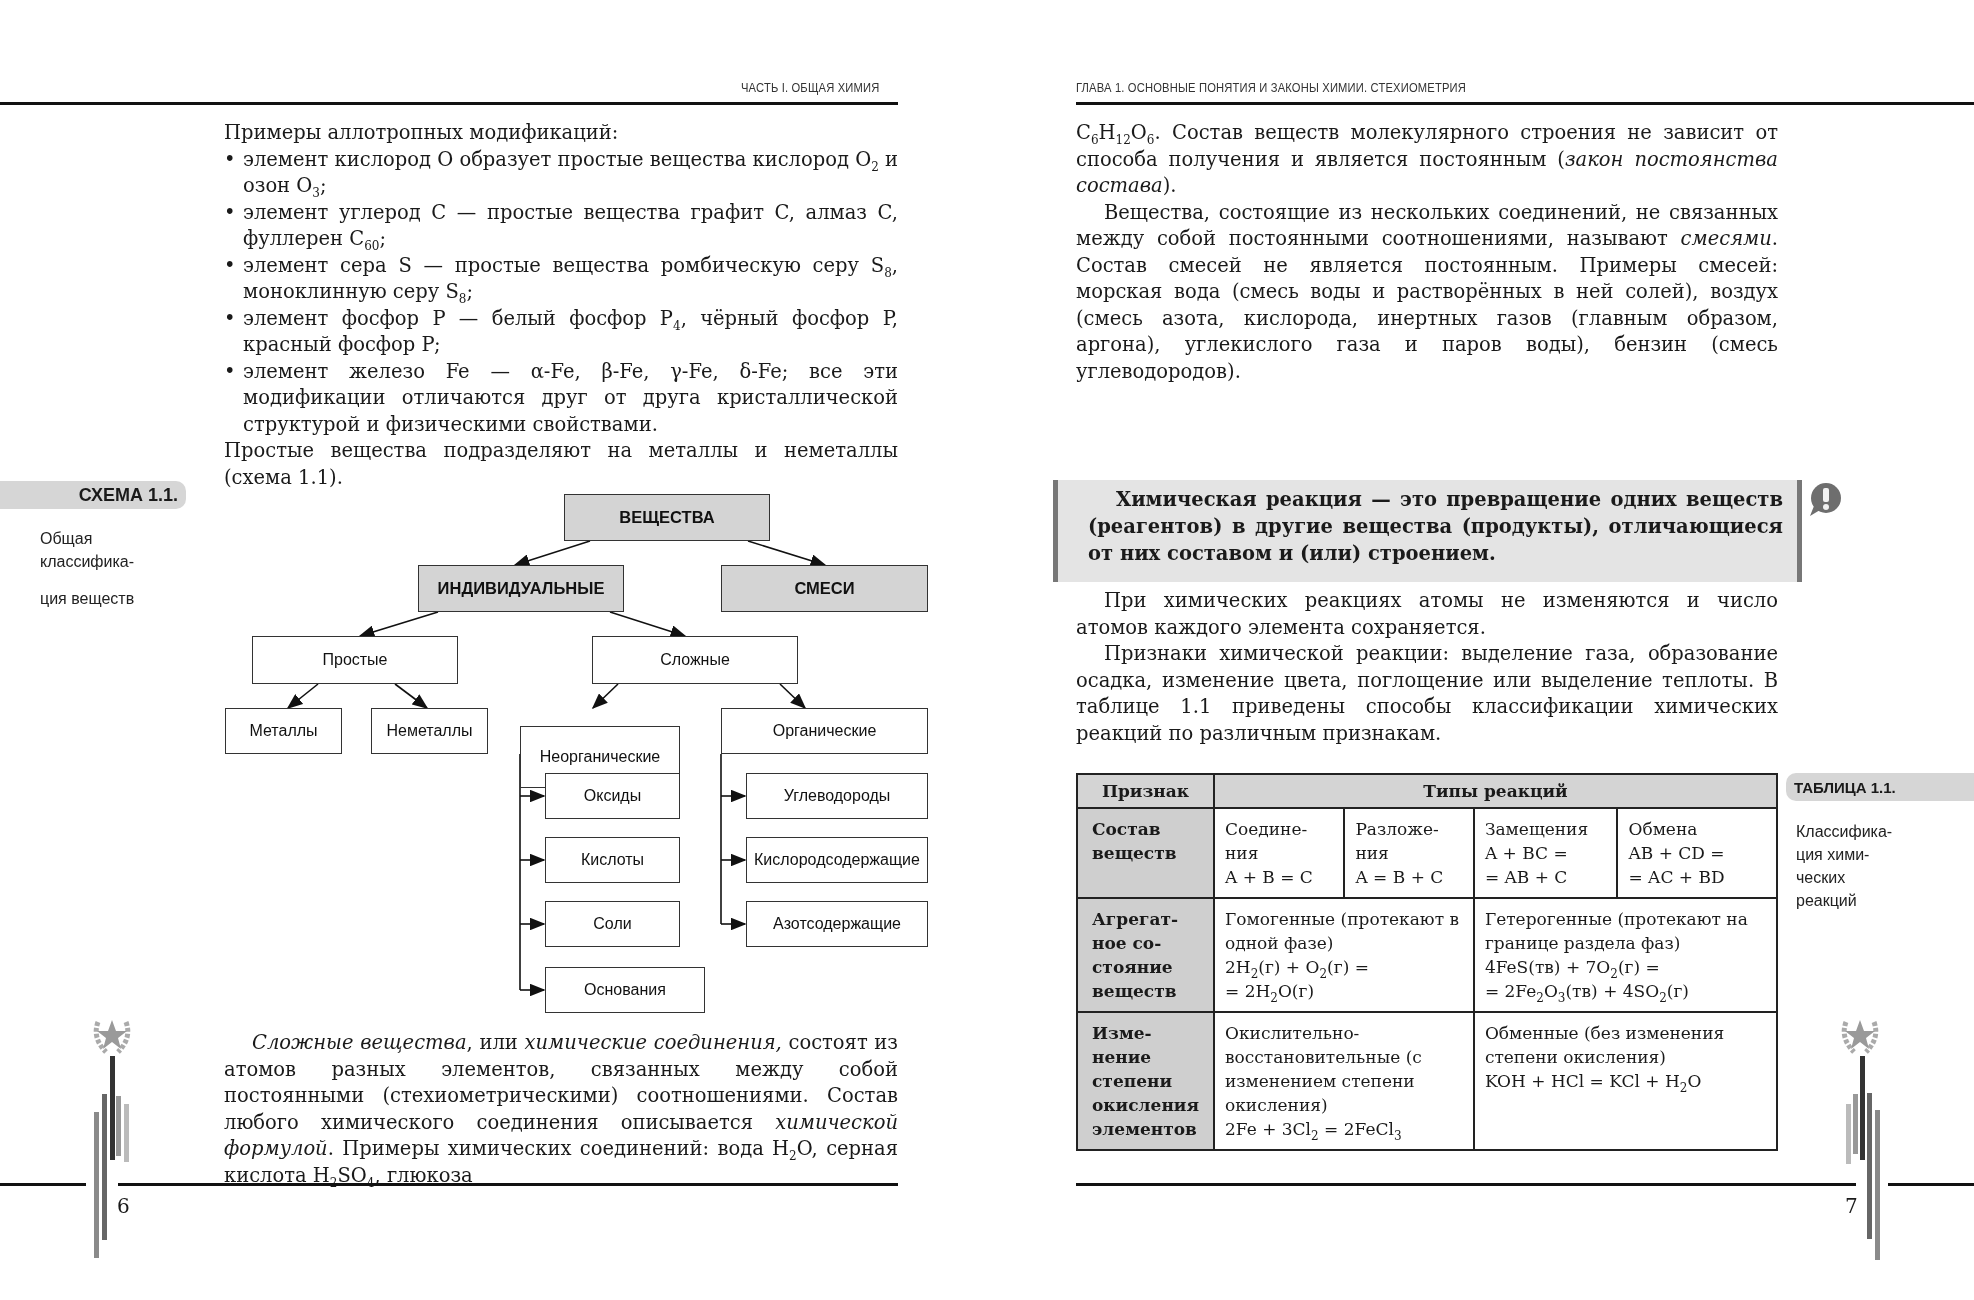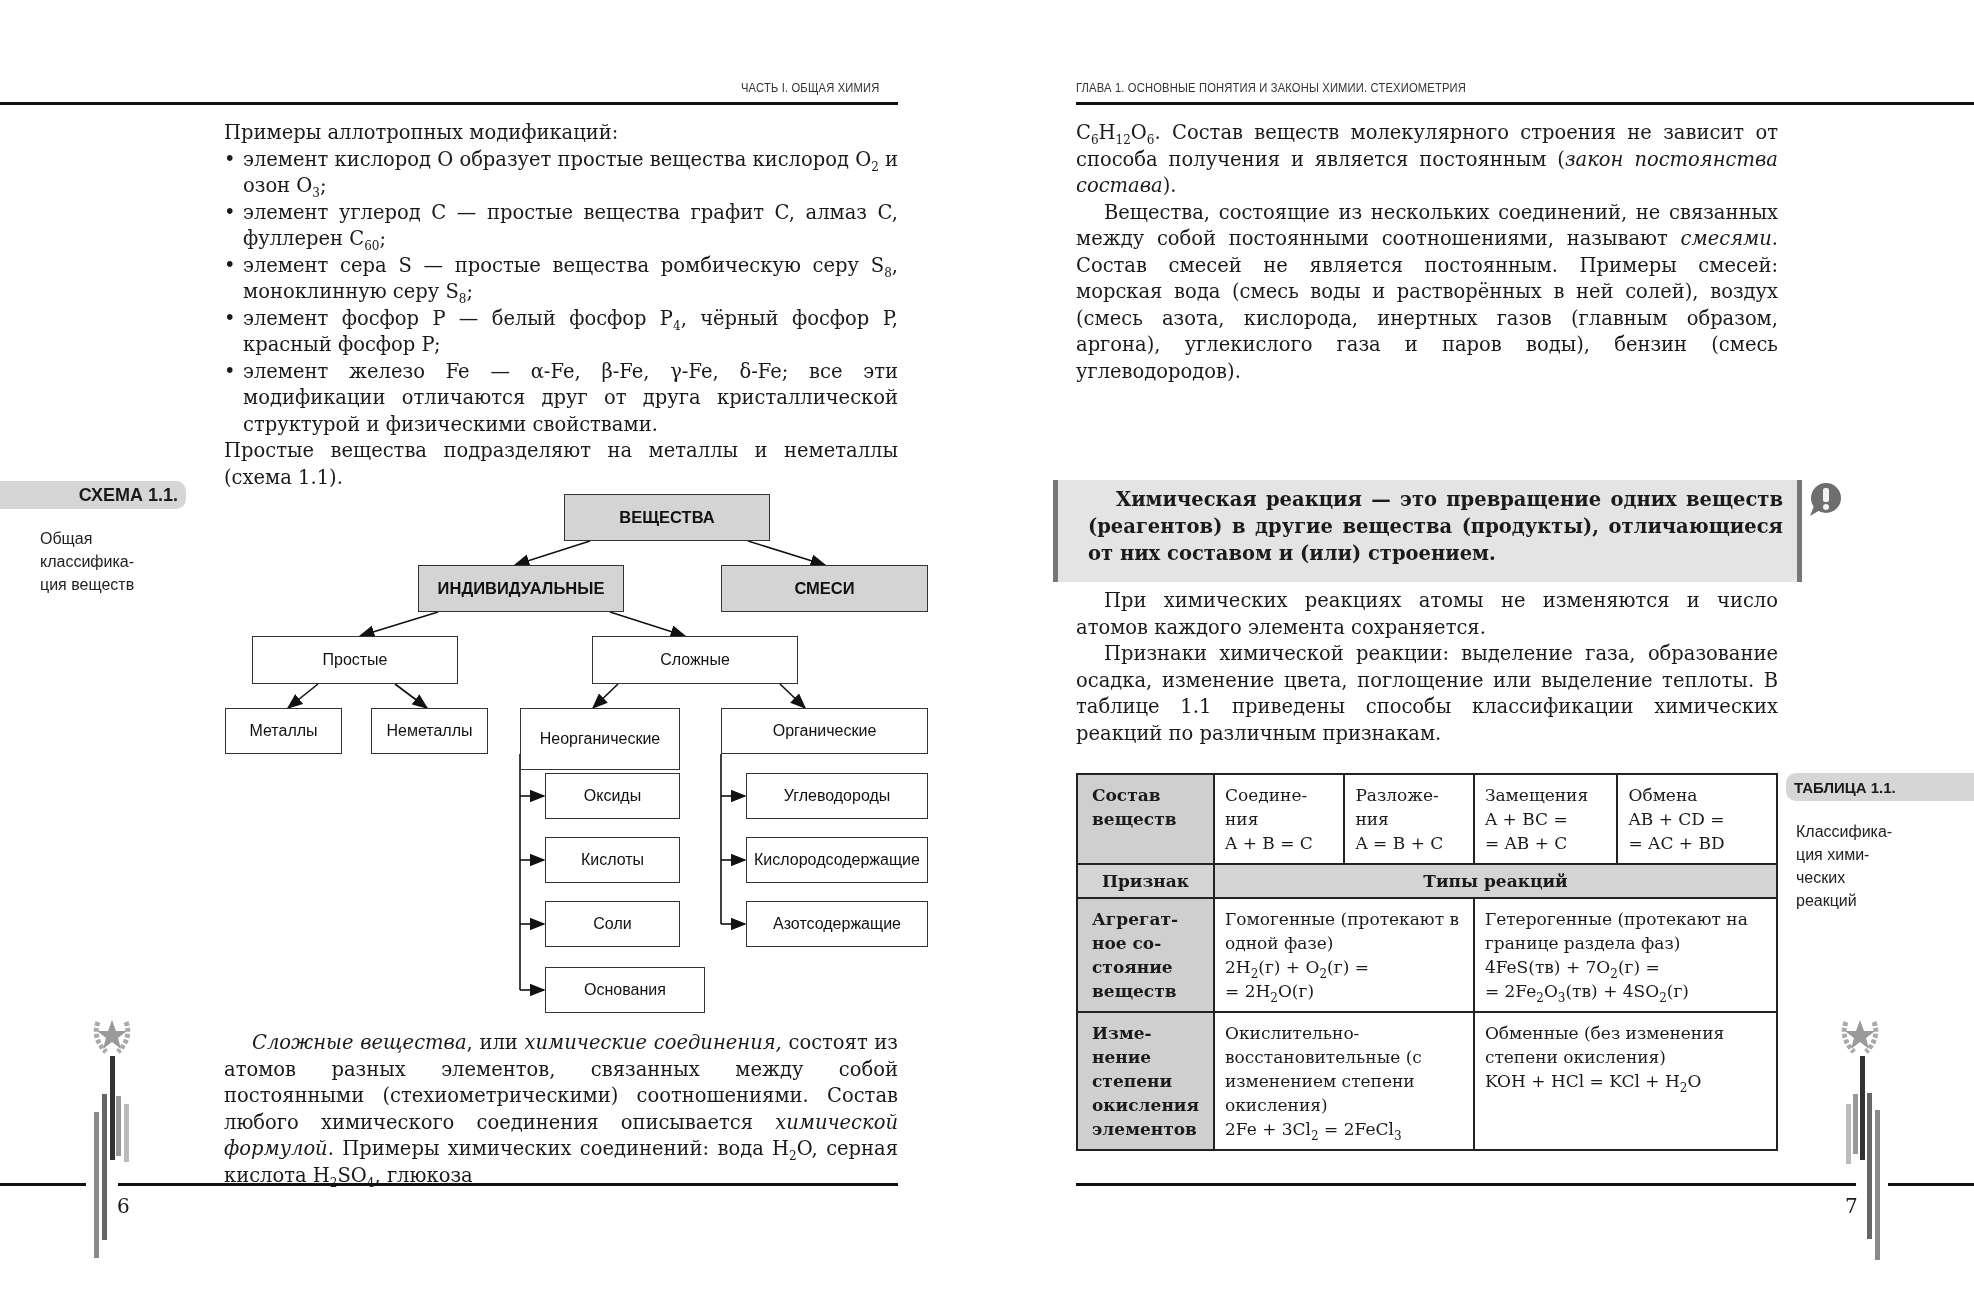--- a/index.html
+++ b/index.html
@@ -52,21 +52,21 @@
   </ul>
   <p>Простые вещества подразделяют на металлы и неметаллы (схема 1.1).</p>
 </div>
 
 <div class="abs side-tab" style="left:0; top:481px; width:186px;">
   <span>СХЕМА 1.1.</span>
 </div>
 <div class="abs side-caption" style="left:40px; top:527px; width:140px; text-align:left;">
   <span style="display:block;">Общая</span>
     <span style="display:block;">классифика-</span>
-    <span style="display:block;">ция веществ</span>
+    <span style="display:block;margin-top:14px;">ция веществ</span>
 </div>
 
 <div class="abs" style="left:0; top:0; width:987px; height:1300px;margin-left:30px;">
   <svg class="abs" style="left:0; top:0;" width="987" height="1300">
     <defs>
       <marker id="arr" markerWidth="10" markerHeight="8" refX="9" refY="4" orient="auto">
         <path d="M0,0 L10,4 L0,8 z" fill="#111"></path>
       </marker>
     </defs>
     <g stroke="#111" stroke-width="1.6" fill="none">
@@ -92,21 +92,21 @@
     </g>
   </svg>
 
   <div class="box grey" style="left:534px; top:494px; width:206px; height:47px;">ВЕЩЕСТВА</div>
   <div class="box grey" style="left:388px; top:565px; width:206px; height:47px;">ИНДИВИДУАЛЬНЫЕ</div>
   <div class="box grey" style="left:691px; top:565px; width:207px; height:47px;">СМЕСИ</div>
   <div class="box" style="left:222px; top:636px; width:206px; height:48px;">Простые</div>
   <div class="box" style="left:562px; top:636px; width:206px; height:48px;">Сложные</div>
   <div class="box" style="left:195px; top:708px; width:117px; height:46px;">Металлы</div>
   <div class="box" style="left:341px; top:708px; width:117px; height:46px;">Неметаллы</div>
-  <div class="box" style="left:490px; top:708px; width:160px; height:62px;">Неорганические</div>
+  <div class="box" style="left:490px; top:726px; width:160px; height:62px;">Неорганические</div>
   <div class="box" style="left:691px; top:708px; width:207px; height:46px;">Органические</div>
 
   <div class="box" style="left:515px; top:773px; width:135px; height:46px;">Оксиды</div>
   <div class="box" style="left:515px; top:837px; width:135px; height:46px;">Кислоты</div>
   <div class="box" style="left:515px; top:901px; width:135px; height:46px;">Соли</div>
   <div class="box" style="left:515px; top:967px; width:160px; height:46px;">Основания</div>
 
   <div class="box" style="left:716px; top:773px; width:182px; height:46px;">Углеводороды</div>
   <div class="box" style="left:716px; top:837px; width:182px; height:46px;">Кислородсодержащие</div>
   <div class="box" style="left:716px; top:901px; width:182px; height:46px;">Азотсодержащие</div>
@@ -170,31 +170,31 @@
 
 <table class="rx abs" style="left:1076px; top:773px; width:702px;">
   <colgroup>
       <col style="width:136px">
       <col style="width:131px">
       <col style="width:130px">
       <col style="width:144px">
       <col style="width:161px">
     </colgroup>
   <tbody>
-      <tr>
+      <tr style="height:34px;">
+    <th>Признак</th>
+    <th colspan="4">Типы реакций</th>
+  </tr>
+  <tr>
     <td class="rowhead">Состав веществ</td>
     <td><span>Соедине-ния</span><br><span>A + B = C</span></td>
     <td><span>Разложе-ния</span><br><span>A = B + C</span></td>
     <td><span>Замещения</span><br><span>A + BC =</span><br><span>= AB + C</span></td>
     <td><span>Обмена</span><br><span>AB + CD =</span><br><span>= AC + BD</span></td>
   </tr>
-  <tr style="height:34px;">
-    <th>Признак</th>
-    <th colspan="4">Типы реакций</th>
-  </tr>
   <tr>
     <td class="rowhead">Агрегат-ное со-стояние веществ</td>
     <td colspan="2"><span>Гомогенные (протекают в одной фазе)</span><br>2H<sub>2</sub>(г) + O<sub>2</sub>(г) =<br>= 2H<sub>2</sub>O(г)</td>
     <td colspan="2"><span>Гетерогенные (протекают на границе раздела фаз)</span><br>4FeS(тв) + 7O<sub>2</sub>(г) =<br>= 2Fe<sub>2</sub>O<sub>3</sub>(тв) + 4SO<sub>2</sub>(г)</td>
   </tr>
   <tr>
     <td class="rowhead">Изме-нение степени окисления элементов</td>
     <td colspan="2"><span>Окислительно-восстановительные (с изменением степени окисления)</span><br>2Fe + 3Cl<sub>2</sub> = 2FeCl<sub>3</sub></td>
     <td colspan="2"><span>Обменные (без изменения степени окисления)</span><br>KOH + HCl = KCl + H<sub>2</sub>O</td>
   </tr>

